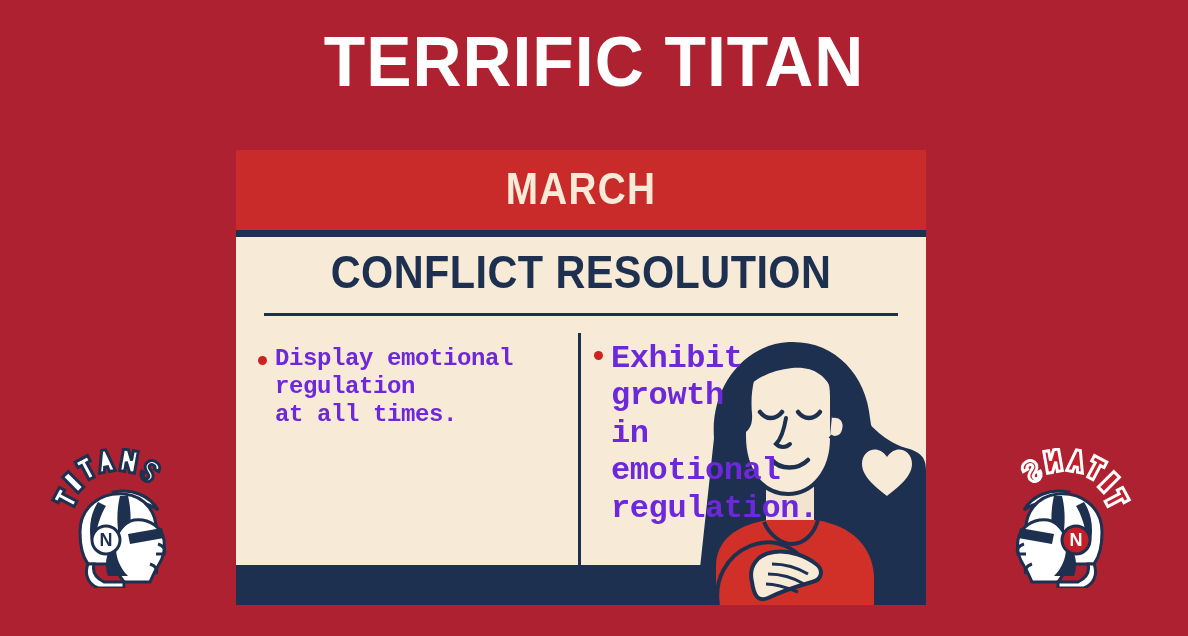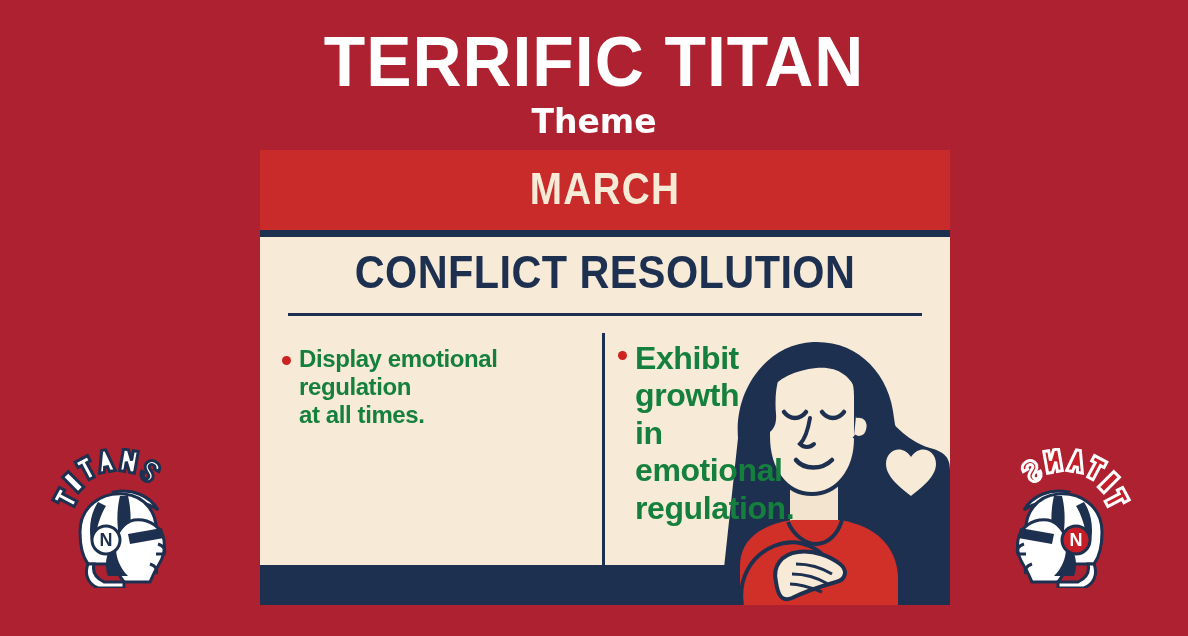--- a/index.html
+++ b/index.html
@@ -31,21 +31,21 @@
     color:#FFFFFF;
     font-size:33px;
     font-weight:bold;
     line-height:36px;
     font-family:"DejaVu Sans", sans-serif;
   }
 
   
   #card {
     position:absolute;
-    left:260px; top:150px;
+    left:236px; top:150px;
     width:690px; height:455px;
     background:#F7EBD8;
     overflow:hidden;
   }
   #month-banner {
     position:absolute; left:0; top:0; width:690px; height:80px;
     background:#C92B2B;
   }
   #month-label {
     position:absolute; left:0; top:14px; width:690px;
@@ -98,25 +98,25 @@
   }
   .bullet-dot {
     flex:0 0 auto;
     width:9px; height:9px;
     border-radius:50%;
     background:#CC2222;
     margin-top:11px;
     margin-right:8px;
   }
   .bullet-text {
-    color:#15803d;
+    color:#6d28d9;
     font-weight:bold;
     line-height:1.17;
     white-space:pre-line;
-    font-family:Liberation Sans, sans-serif;
+    font-family:Liberation Mono, monospace;
     letter-spacing:-0.4px;
   }
   #col-left .bullet-text { font-size:24px; }
   #col-left .bullet-row:first-child { margin-bottom:44px; }
   #col-right .bullet-text { font-size:32px; }
 
   
   #footer-bar {
     position:absolute; left:0; bottom:0; width:690px; height:40px;
     background:#1E3050;
@@ -138,21 +138,20 @@
     width:150px; height:140px;
   }
   #logo-left  { left:42px;  top:448px; }
   #logo-right { left:990px; top:448px; }
 </style>
 </head>
 <body>
 
 <div id="header">
   <div id="main-title">TERRIFIC TITAN</div>
-  <div id="subtitle">Theme</div>
 </div>
 
 <div id="card">
 
   <div id="month-banner">
     <div id="month-label">MARCH</div>
   </div>
   <div id="banner-rule"></div>
 
   <div id="theme-title">CONFLICT RESOLUTION</div>

